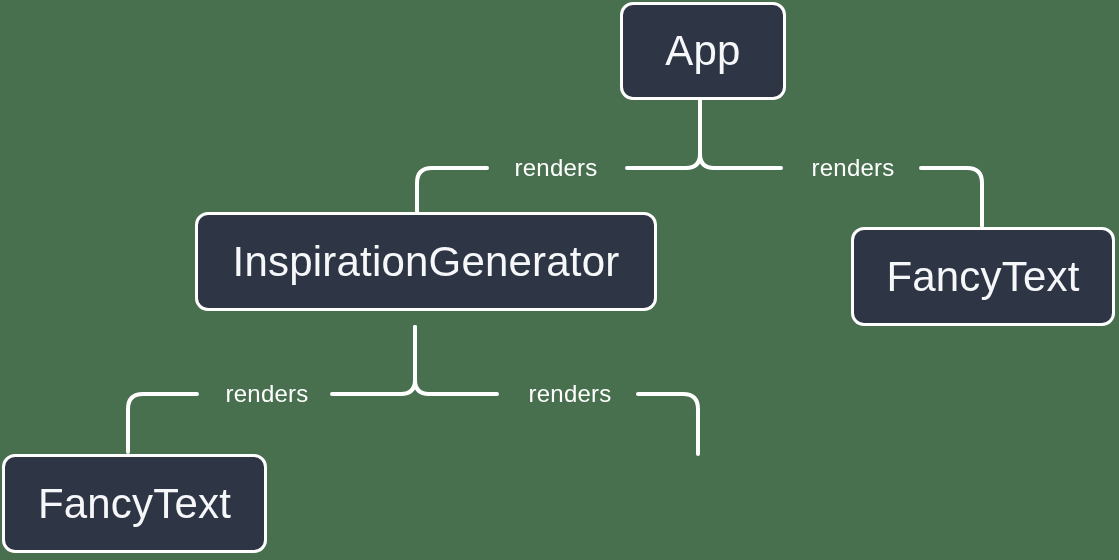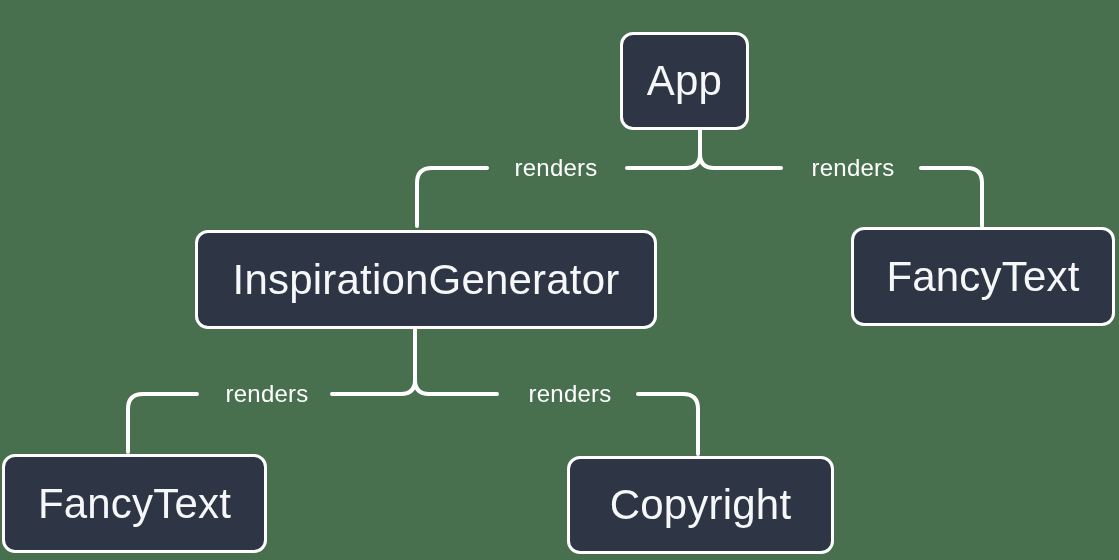--- a/index.html
+++ b/index.html
@@ -45,22 +45,22 @@
   }
   .edge-label {
     position: absolute;
     transform: translate(-50%, -50%);
     color: var(--edge, #FFFFFF);
     font-size: 24px;
     font-weight: 400;
     white-space: nowrap;
     letter-spacing: 0.2px;
   }
-  .node-app                  { left: 620px; top: 2px;   width: 129px; height: 98px; margin-top: 30px; }
-  .node-inspiration-generator{ left: 195px; top: 230px; width: 462px; height: 99px; }
+  .node-app                  { left: 620px; top: 2px;   width: 166px; height: 98px; }
+  .node-inspiration-generator{ left: 195px; top: 212px; width: 462px; height: 99px; }
   .node-fancy-text-right     { left: 851px; top: 227px; width: 264px; height: 99px; }
   .node-fancy-text-left      { left: 2px;   top: 454px; width: 265px; height: 99px; }
   .node-copyright            { left: 567px; top: 456px; width: 267px; height: 98px; }
   .label-app-ig       { left: 556px; top: 168px; }
   .label-app-ft       { left: 853px; top: 168px; }
   .label-ig-ft        { left: 267px; top: 394px; }
   .label-ig-copyright { left: 570px; top: 394px; }
 </style>
 </head>
 <body>
@@ -93,22 +93,19 @@
   </div>
 
   <div class="node node-fancy-text-right">
     <span>FancyText</span>
   </div>
 
   <div class="node node-fancy-text-left">
     <span>FancyText</span>
   </div>
 
-  <div class="node node-copyright">
-    <span>Copyright</span>
-  </div>
 
   <span class="edge-label label-app-ig">renders</span>
   <span class="edge-label label-app-ft">renders</span>
   <span class="edge-label label-ig-ft">renders</span>
   <span class="edge-label label-ig-copyright">renders</span>
 
 </div>
 
 </body></html>

